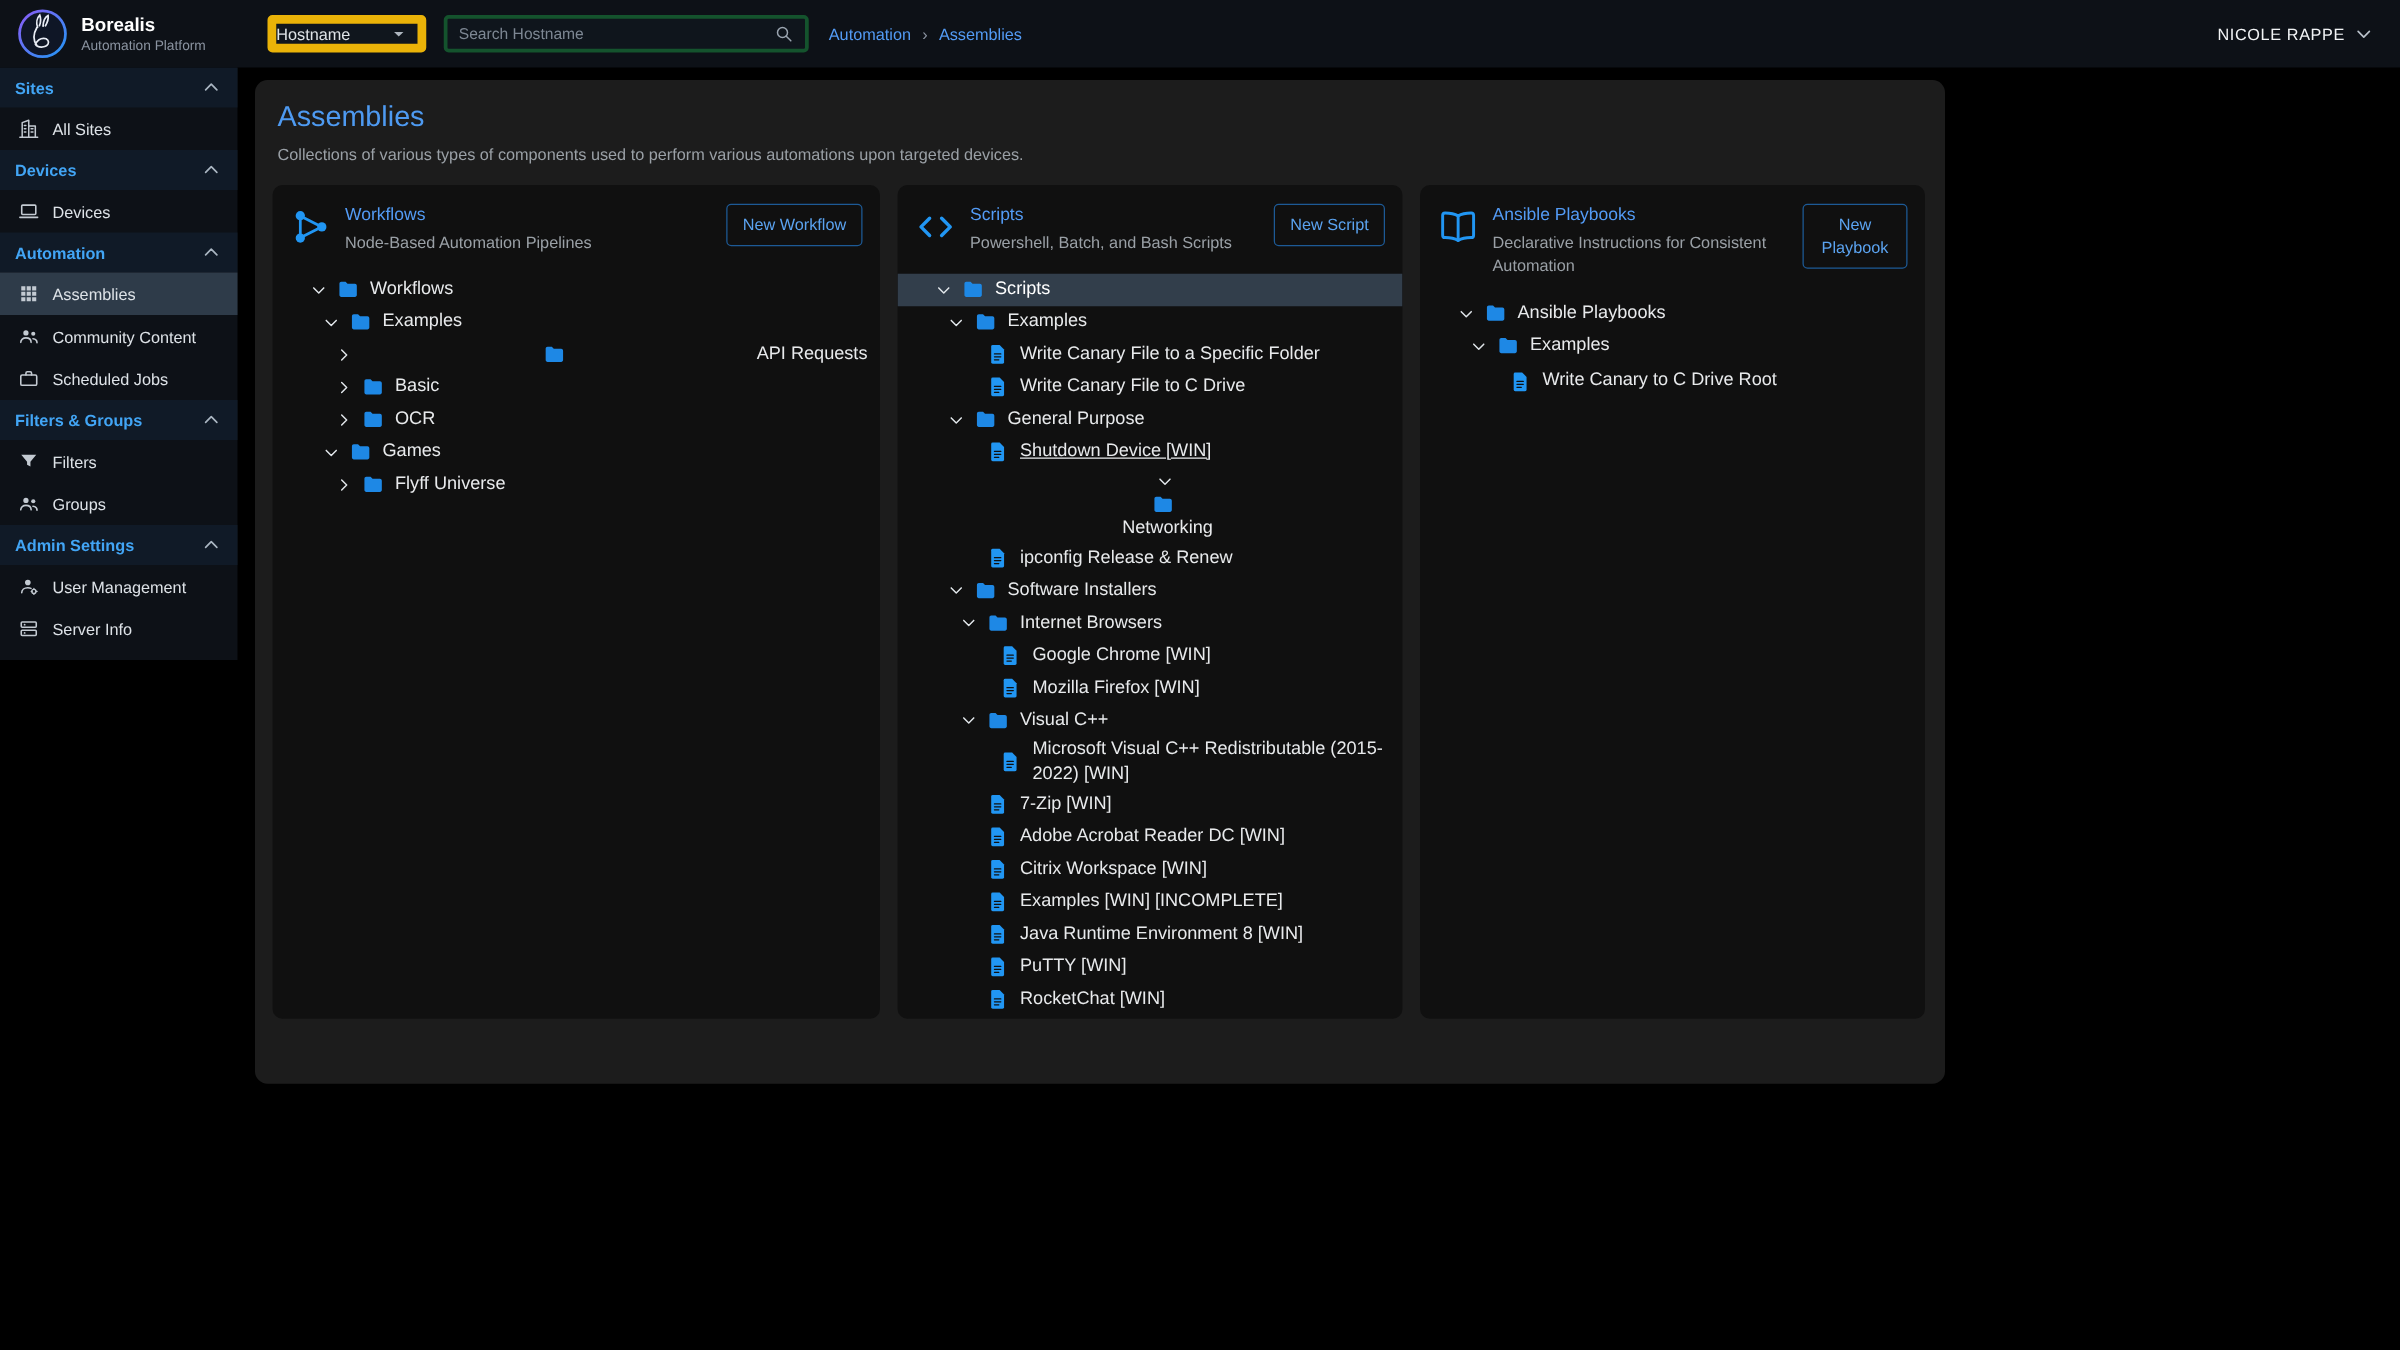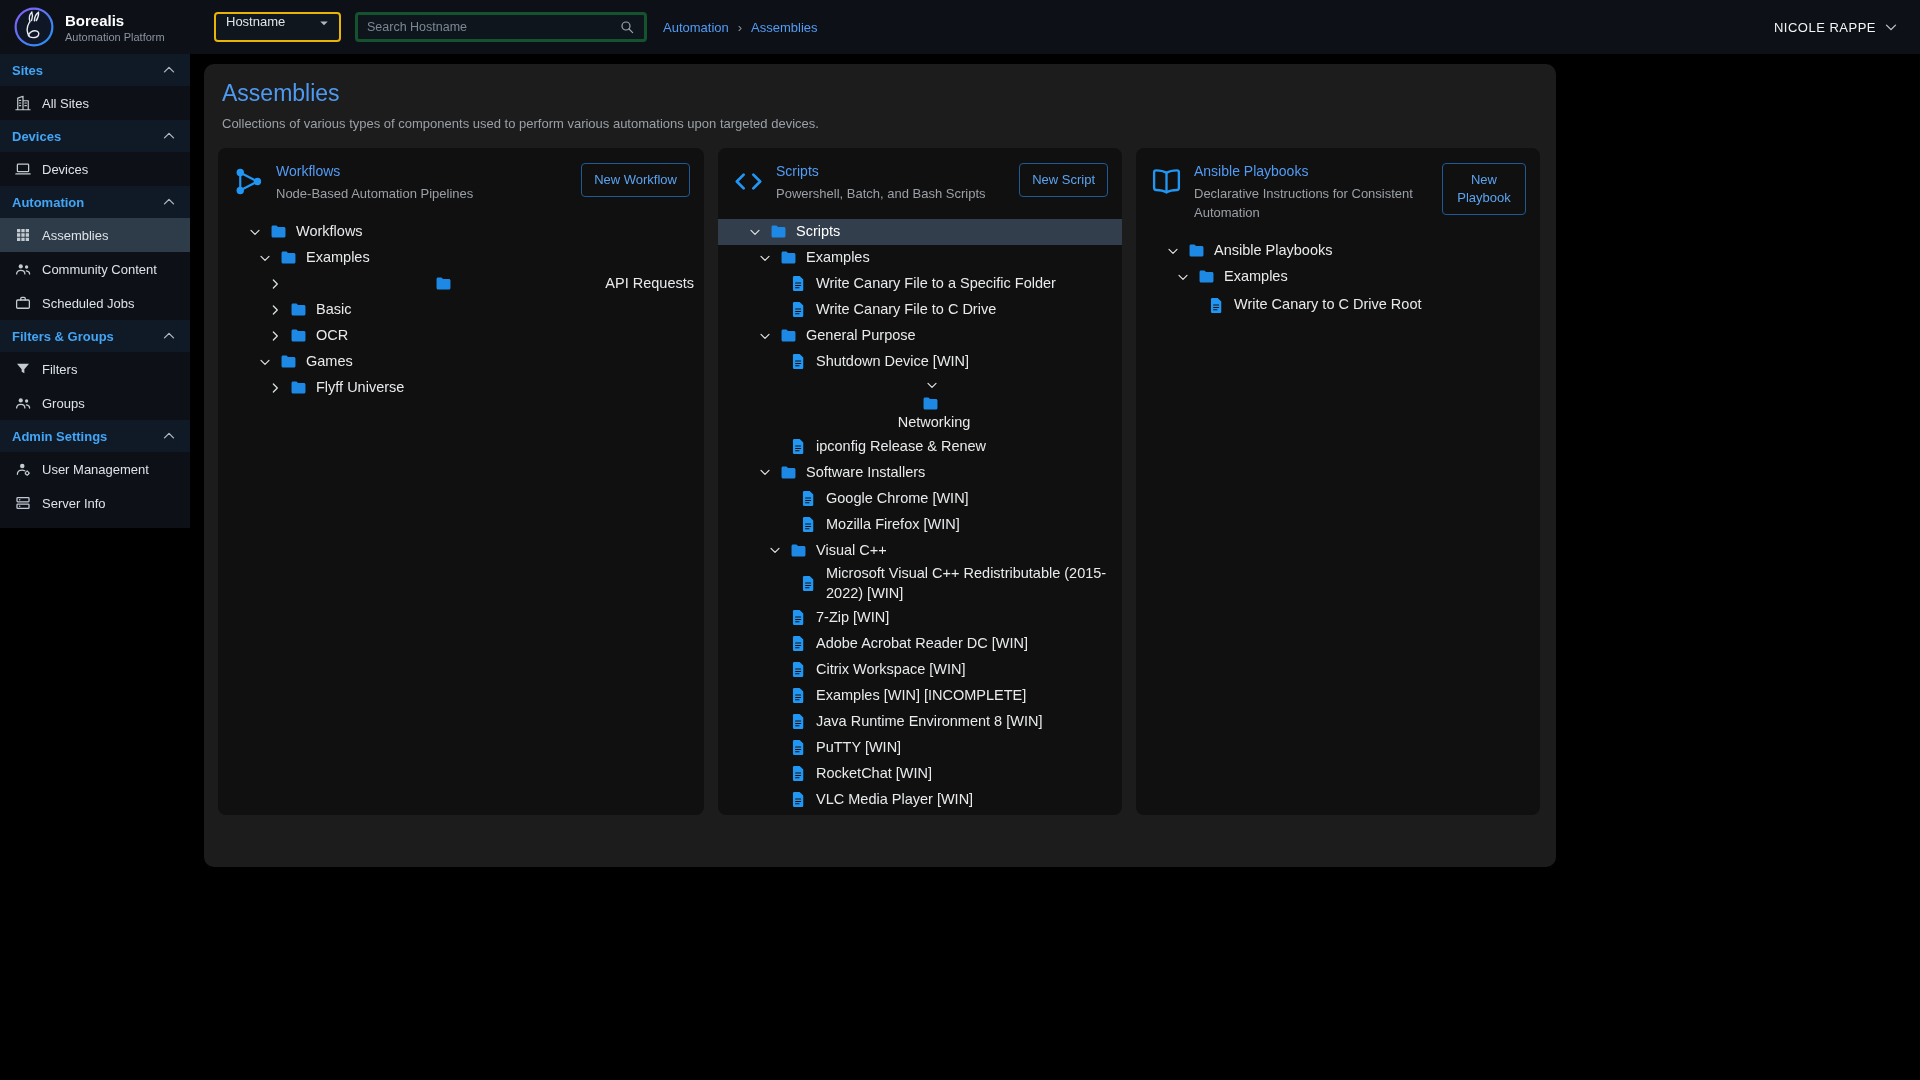--- a/index.html
+++ b/index.html
@@ -9,23 +9,23 @@
   }
   svg { display:block; }
 
   
   .topbar { position:absolute; top:0; left:0; width:1920px; height:54px;
     background:#0d1117; display:flex; align-items:center; z-index:3; }
   .brand { width:204px; display:flex; align-items:center; gap:10px; padding-left:13px; flex:none; }
   .brand-logo { width:42px; height:42px; flex:none; }
   .brand-name { font-size:15px; font-weight:bold; color:#ffffff; line-height:1.2; }
   .brand-sub { font-size:11px; color:#8a93a0; margin-top:1px; }
-  .host-select { margin-left:10px; width:127px; height:30px; border:2px solid #eab308; border-radius:4px;
-    background:#10161d; display:flex; align-items:flex-start; justify-content:space-between;
-    padding:0 6px 0 10px; font-size:13px; color:#dfe4e8; cursor:pointer; flex:none; }
+  .host-select { margin-left:10px; width:127px; height:30px; border:7px solid #eab308; border-radius:4px;
+    background:#10161d; display:flex; align-items:center; justify-content:space-between;
+    padding:0 6px 0 0; font-size:13px; color:#dfe4e8; cursor:pointer; flex:none; }
   .host-select .dd { width:18px; height:18px; color:#aeb6bf; }
   .search-box { margin-left:14px; width:292px; height:30px; border:3px solid #14532d; border-radius:4px;
     background:#0f151c; display:flex; align-items:center; padding:0 9px; flex:none; }
   .search-box input { flex:1; background:transparent; border:none; outline:none; color:#dfe4e8;
     font-size:12.5px; font-family:inherit; }
   .search-box input::placeholder { color:#7d8793; }
   .search-icon { width:16px; height:16px; color:#9aa4af; flex:none; }
   .breadcrumb { margin-left:16px; display:flex; align-items:center; gap:9px; font-size:13px; }
   .crumb { color:#539bf5; cursor:pointer; }
   .crumb-sep { color:#8a93a0; }
@@ -450,21 +450,21 @@
                 <path d="m6 9.5 6 6 6-6" fill="none" stroke="currentColor" stroke-width="1.8" stroke-linecap="round" stroke-linejoin="round"></path>
               </svg>
             </span>
             <span class="node-icon folder">
               <svg viewBox="0 0 24 24" width="100%" height="100%">
                 <path d="M3.2 6.2c0-1 .8-1.9 1.9-1.9h4.3l2 2.1h7.5c1 0 1.9.8 1.9 1.9v9.4c0 1-.8 1.9-1.9 1.9H5.1c-1 0-1.9-.8-1.9-1.9z" fill="currentColor"></path>
               </svg>
             </span>
             <span class="node-label">General Purpose</span>
           </div>
-          <div class="tree-row" style="padding-left: 48px;">
+          <div class="tree-row" style="padding-left: 48px; text-decoration: underline;">
             <span class="caret"></span>
             <span class="node-icon file">
               <svg viewBox="0 0 24 24" width="100%" height="100%">
                 <path d="M6.5 2.5h7L18 7v13a1.5 1.5 0 0 1-1.5 1.5h-10A1.5 1.5 0 0 1 5 20V4a1.5 1.5 0 0 1 1.5-1.5z" fill="currentColor"></path>
                 <path d="M8.3 11.5h6.4M8.3 14.5h6.4M8.3 17.5h4.4" stroke="#101010" stroke-width="1.3" stroke-linecap="round"></path>
               </svg>
             </span>
             <span class="node-label">Shutdown Device [WIN]</span>
           </div>
           <div class="tree-row" style="padding-left: 38px; flex-direction: column;">
@@ -495,20 +495,33 @@
               <svg viewBox="0 0 24 24" width="100%" height="100%">
                 <path d="m6 9.5 6 6 6-6" fill="none" stroke="currentColor" stroke-width="1.8" stroke-linecap="round" stroke-linejoin="round"></path>
               </svg>
             </span>
             <span class="node-icon folder">
               <svg viewBox="0 0 24 24" width="100%" height="100%">
                 <path d="M3.2 6.2c0-1 .8-1.9 1.9-1.9h4.3l2 2.1h7.5c1 0 1.9.8 1.9 1.9v9.4c0 1-.8 1.9-1.9 1.9H5.1c-1 0-1.9-.8-1.9-1.9z" fill="currentColor"></path>
               </svg>
             </span>
             <span class="node-label">Software Installers</span>
+          </div>
+          <div class="tree-row" style="padding-left: 48px;">
+            <span class="caret">
+              <svg viewBox="0 0 24 24" width="100%" height="100%">
+                <path d="m6 9.5 6 6 6-6" fill="none" stroke="currentColor" stroke-width="1.8" stroke-linecap="round" stroke-linejoin="round"></path>
+              </svg>
+            </span>
+            <span class="node-icon folder">
+              <svg viewBox="0 0 24 24" width="100%" height="100%">
+                <path d="M3.2 6.2c0-1 .8-1.9 1.9-1.9h4.3l2 2.1h7.5c1 0 1.9.8 1.9 1.9v9.4c0 1-.8 1.9-1.9 1.9H5.1c-1 0-1.9-.8-1.9-1.9z" fill="currentColor"></path>
+              </svg>
+            </span>
+            <span class="node-label">Internet Browsers</span>
           </div>
           <div class="tree-row" style="padding-left: 58px;">
             <span class="caret"></span>
             <span class="node-icon file">
               <svg viewBox="0 0 24 24" width="100%" height="100%">
                 <path d="M6.5 2.5h7L18 7v13a1.5 1.5 0 0 1-1.5 1.5h-10A1.5 1.5 0 0 1 5 20V4a1.5 1.5 0 0 1 1.5-1.5z" fill="currentColor"></path>
                 <path d="M8.3 11.5h6.4M8.3 14.5h6.4M8.3 17.5h4.4" stroke="#101010" stroke-width="1.3" stroke-linecap="round"></path>
               </svg>
             </span>
             <span class="node-label">Google Chrome [WIN]</span>

